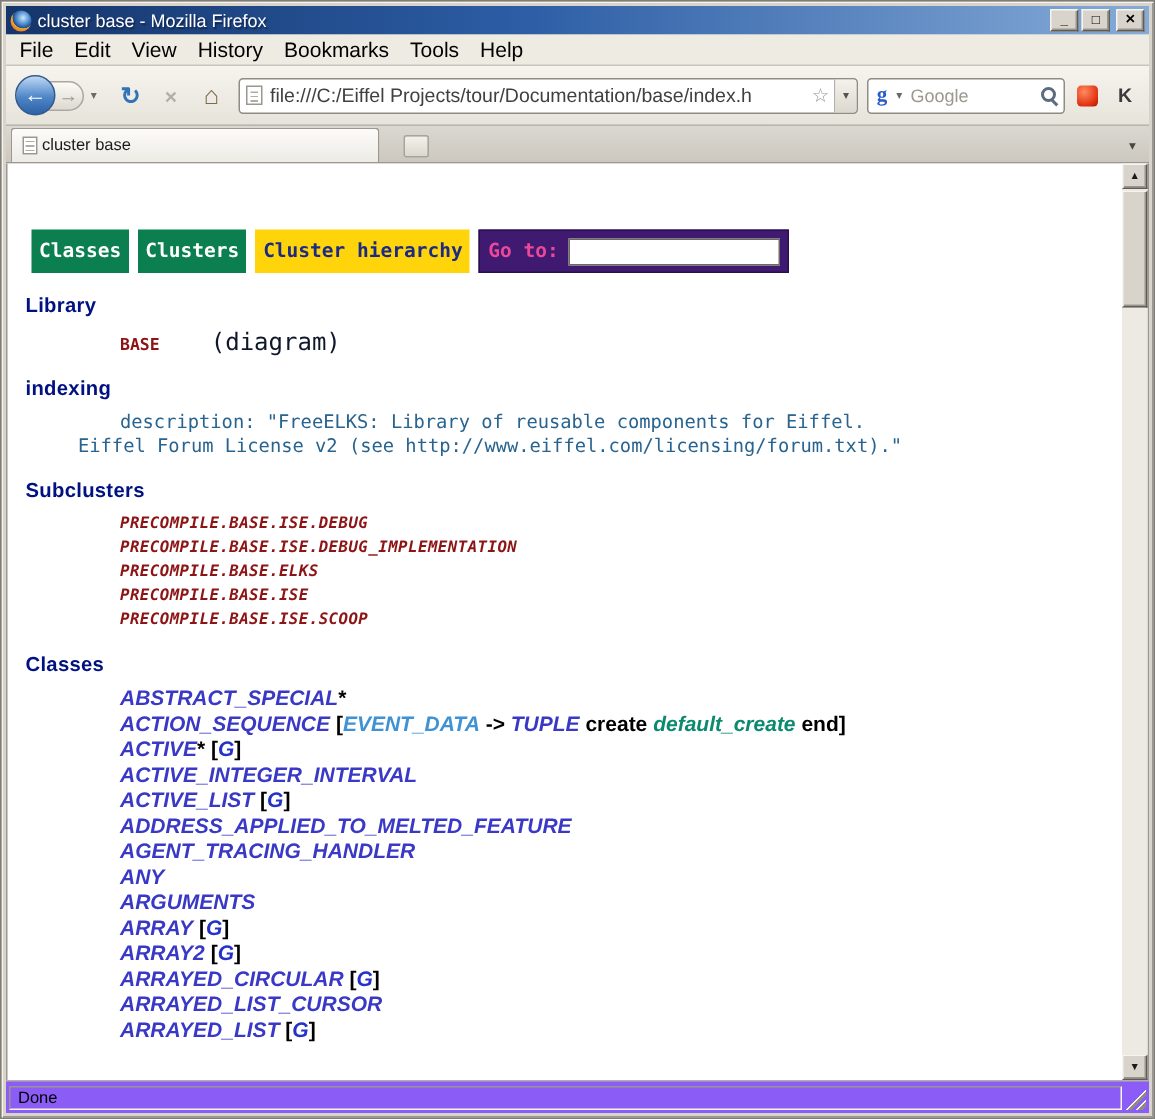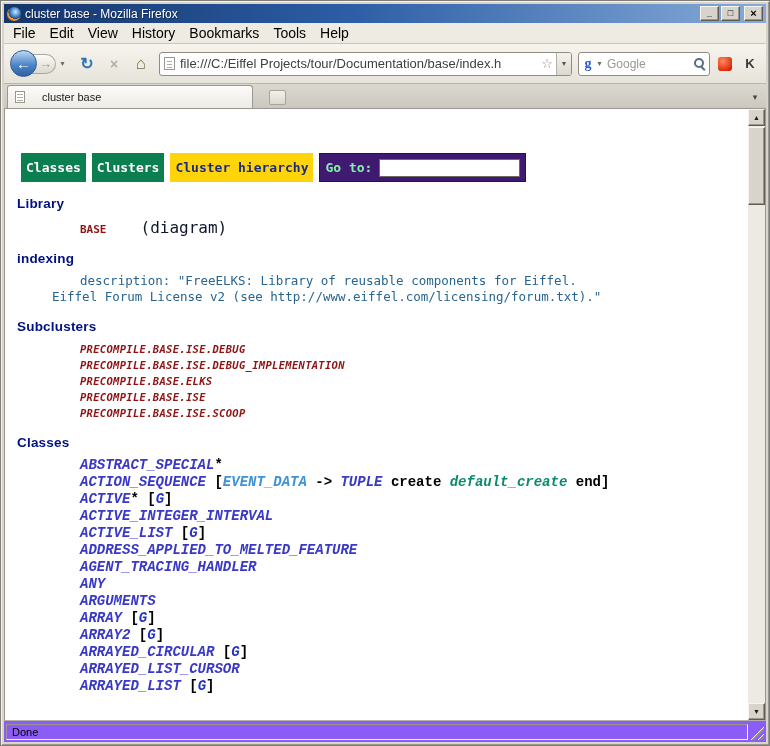--- a/index.html
+++ b/index.html
@@ -72,21 +72,21 @@
   .addon { width:20px; height:20px; display:flex; align-items:center; justify-content:center; margin-left:2px; }
   .blob { width:14px; height:14px; border-radius:3px;
           background:radial-gradient(circle at 35% 30%, #ff8a5e, #e03010 70%, #a01800); }
   .a2 { font-size:13px; font-weight:bold; color:#3a3a3a; }
 
   
   .tabbar { height:25px; flex:0 0 auto; background:linear-gradient(#dbd8d1,#ccc8bf);
             border-bottom:1px solid #9c988f; display:flex; align-items:flex-end; padding:2px 3px 0; }
   .tab { height:23px; width:246px; background:linear-gradient(#fcfbf9,#ecebe5);
          border:1px solid #9c988f; border-bottom:none; border-radius:3px 3px 0 0;
-         display:flex; align-items:center; gap:17px; padding:0 7px; }
+         display:flex; align-items:center; gap:3px; padding:0 7px; }
   .tabicon { width:10px; height:12px; background:#fff; border:1px solid #9a978f; position:relative; flex:0 0 auto; }
   .tabicon::after { content:''; position:absolute; left:1px; right:1px; top:2px; height:7px;
                     background:repeating-linear-gradient(#b0ada6 0 1px, transparent 1px 3px); }
   .tablabel { font-size:11px; color:#1a1a1a; }
   .tabstub { width:17px; height:15px; margin-left:16px; align-self:center;
              background:linear-gradient(#f3f1ea,#dcd8cf); border:1px solid #a8a49b; border-radius:2px; }
   .tabspace { flex:1; }
   .alltabs { width:16px; height:18px; align-self:center; color:#4a473f; font-size:9px;
              display:flex; align-items:center; justify-content:center; }
 
@@ -95,35 +95,35 @@
                  border-left:1px solid #9c988f; border-right:1px solid #9c988f; }
   .content { flex:1; padding:10px 0 0 12px; overflow:hidden; min-width:0; }
 
   .banner { text-align:center; font-family:"Liberation Serif", serif; font-size:15.5px; color:#000; margin:9px 0 0; }
   .navrow { display:flex; gap:6px; margin:34px 0 0 4px; height:29px; align-items:stretch; }
   .navbox { display:flex; align-items:center; padding:0 5px;
             font-family:"DejaVu Sans Mono", monospace; font-size:13px; font-weight:bold; text-decoration:none; }
   .navbox.green { background:#0c7f50; color:#ffffff; }
   .navbox.yellow { background:#ffd40a; color:#1a2a85; }
   .gotobox { display:flex; align-items:center; background:#3f1a70; border:1px solid #2a0f50; padding:0 5px; gap:7px; }
-  .gotolabel { color:#86efac; font-family:"DejaVu Sans Mono", monospace; font-size:13px; font-weight:bold; }
+  .gotolabel { color:#ec4899; font-family:"DejaVu Sans Mono", monospace; font-size:13px; font-weight:bold; }
   .gotoinput { width:141px; height:18px; border:1px solid #6e6a63; background:#fff; outline:none;
                font:12px "Liberation Sans", sans-serif; padding:0 2px; }
 
   .heading { font-size:13.5px; font-weight:bold; color:#001182; margin:14px 0 7px; letter-spacing:0.2px; }
   .indent { margin-left:63px; }
   .libline { font-family:"DejaVu Sans Mono", monospace; font-size:11px; font-weight:bold; color:#8d1414;
              display:flex; align-items:baseline; }
   .diagram { margin-left:34px; font-size:16px; font-weight:normal; color:#0f172a; text-decoration:none; }
   .desc { font-family:"DejaVu Sans Mono", monospace; font-size:12.5px; color:#28648f; line-height:16px; white-space:nowrap; }
   .desc2 { margin-left:35px; }
   .subcluster { font-family:"DejaVu Sans Mono", monospace; font-size:10.5px; font-weight:bold; color:#8d1414;
                 line-height:16px; text-decoration:none; display:block; letter-spacing:0.3px;font-style:italic; }
   .classlist { margin-top:0; }
-  .class-row { font-family:Liberation Mono, monospace; font-size:14px; line-height:17px; white-space:nowrap; }
+  .class-row { font-family:Liberation Sans, sans-serif; font-size:14px; line-height:17px; white-space:nowrap; }
   .seg-c { color:#3a39c6; font-style:italic; font-weight:bold; text-decoration:none; }
   .seg-g { color:#2433c6; font-style:italic; font-weight:bold; text-decoration:none; }
   .seg-t { color:#3f92d4; font-style:italic; font-weight:bold; text-decoration:none; }
   .seg-f { color:#0c8a70; font-style:italic; font-weight:bold; text-decoration:none; }
   .seg-k, .seg-p { color:#000; font-weight:bold; }
 
   
   .scrollbar { width:17px; flex:0 0 auto; background:#eceae2; display:flex; flex-direction:column; }
   .sb { width:17px; height:17px; flex:0 0 auto; font-size:7px; color:#1a1a1a;
         display:flex; align-items:center; justify-content:center; }

